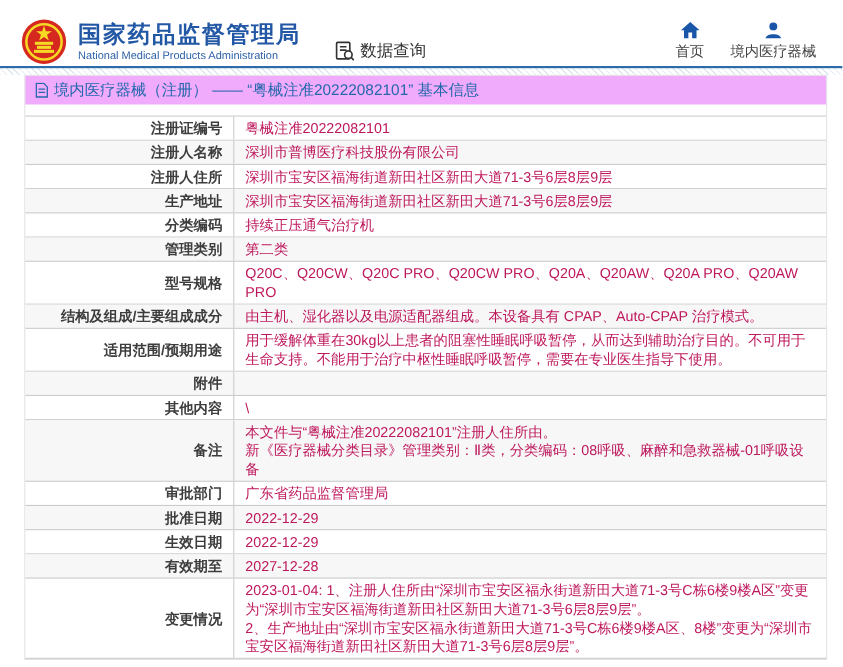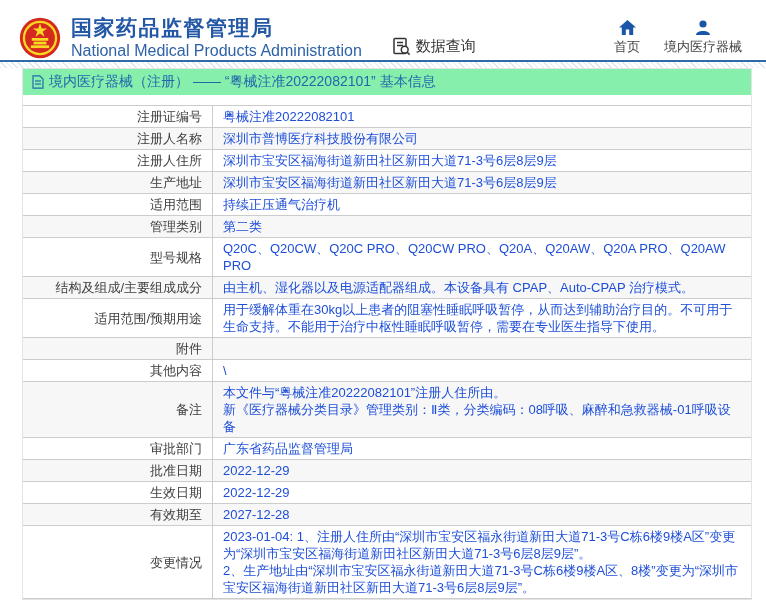--- a/index.html
+++ b/index.html
@@ -7,45 +7,45 @@
     width:766px; height:606px; overflow:hidden;
     background:#fff;
     font-family:"Liberation Sans","DejaVu Sans",sans-serif;
   }
   
   .header { height:60px; display:flex; align-items:center; padding:16px 24px 0 18px; box-sizing:border-box; }
   .brand { display:flex; align-items:center; gap:9px; }
   .emblem { width:44px; height:44px; flex:0 0 44px; }
   .brand-text { display:flex; flex-direction:column; }
   .brand-cn { font-size:21px; font-weight:bold; color:#2257a5; letter-spacing:1.5px; line-height:24px; }
-  .brand-en { font-size:16px; color:#2e62a8; margin-top:2px; }
+  .brand-en { font-size:10px; color:#2e62a8; margin-top:2px; }
   .data-query { display:flex; align-items:center; gap:5px; margin-left:30px; font-size:15px; color:#333;margin-top:16px; }
   .header-spacer { flex:1; }
   .nav { display:flex; gap:24px; }
   .nav-item { display:flex; flex-direction:column; align-items:center; gap:3px; font-size:13px; color:#444; cursor:pointer; }
   .header-rule { height:2px; background:#2e6ca8; }
   .header-hatch { height:6px; background:repeating-linear-gradient(45deg, rgba(46,108,168,0.16) 0 1px, transparent 1px 4px); }
   
   .card { margin:0 14px 0 22px; border:1px solid #e4e4e4; background:#fff; box-sizing:border-box; }
-  .crumb-bar { background:#86efac; height:26px; display:flex; align-items:center; padding:0 9px; gap:5px; }
+  .crumb-bar { background:#f0abfc; height:26px; display:flex; align-items:center; padding:0 9px; gap:5px; }
   .crumb-title { color:#2368ad; font-size:14px; }
   
   .info-table { margin-top:10px; border-top:1px solid #cccccc; }
   .row { display:flex; border-bottom:1px solid #cccccc; }
   .row:nth-child(even) { background:#f7f7f7; }
   .cell-label {
     flex:0 0 190px; width:190px; box-sizing:border-box;
     display:flex; align-items:center; justify-content:flex-end; gap:3px;
     text-align:right; padding:2px 10px 2px 8px;
     border-right:1px solid #cccccc;
-    color:#3d3d3d; font-size:13px; line-height:17px;
+    color:#3d3d3d; font-size:13px; line-height:17px;font-weight:bold;
   }
   .cell-value {
     flex:1; padding:2px 8px 2px 10px;
-    color:#1d4ed8; font-size:13px; line-height:17px;
+    color:#be185d; font-size:13px; line-height:17px;
     white-space:pre-line; display:flex; align-items:center;
   }
   .icon-inline { display:inline-flex; align-items:center; }
 </style>
 </head>
 <body>
 
 <div class="header">
   <div class="brand">
     <svg class="emblem" viewBox="0 0 48 48">
@@ -116,21 +116,21 @@
     </div>
     <div class="row">
       <div class="cell-label">注册人住所</div>
       <div class="cell-value">深圳市宝安区福海街道新田社区新田大道71-3号6层8层9层</div>
     </div>
     <div class="row">
       <div class="cell-label">生产地址</div>
       <div class="cell-value">深圳市宝安区福海街道新田社区新田大道71-3号6层8层9层</div>
     </div>
     <div class="row">
-      <div class="cell-label">适用范围</div>
+      <div class="cell-label">分类编码</div>
       <div class="cell-value">持续正压通气治疗机</div>
     </div>
     <div class="row">
       <div class="cell-label">管理类别</div>
       <div class="cell-value">第二类</div>
     </div>
     <div class="row">
       <div class="cell-label">型号规格</div>
       <div class="cell-value">Q20C、Q20CW、Q20C PRO、Q20CW PRO、Q20A、Q20AW、Q20A PRO、Q20AW PRO</div>
     </div>

